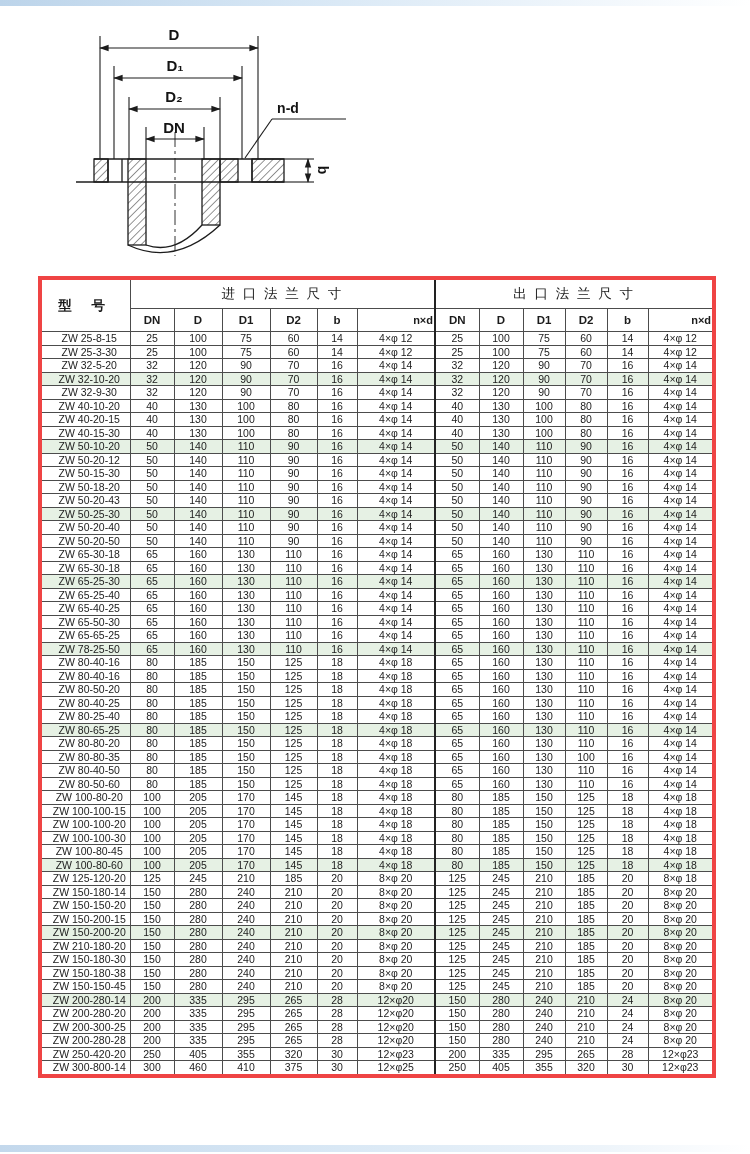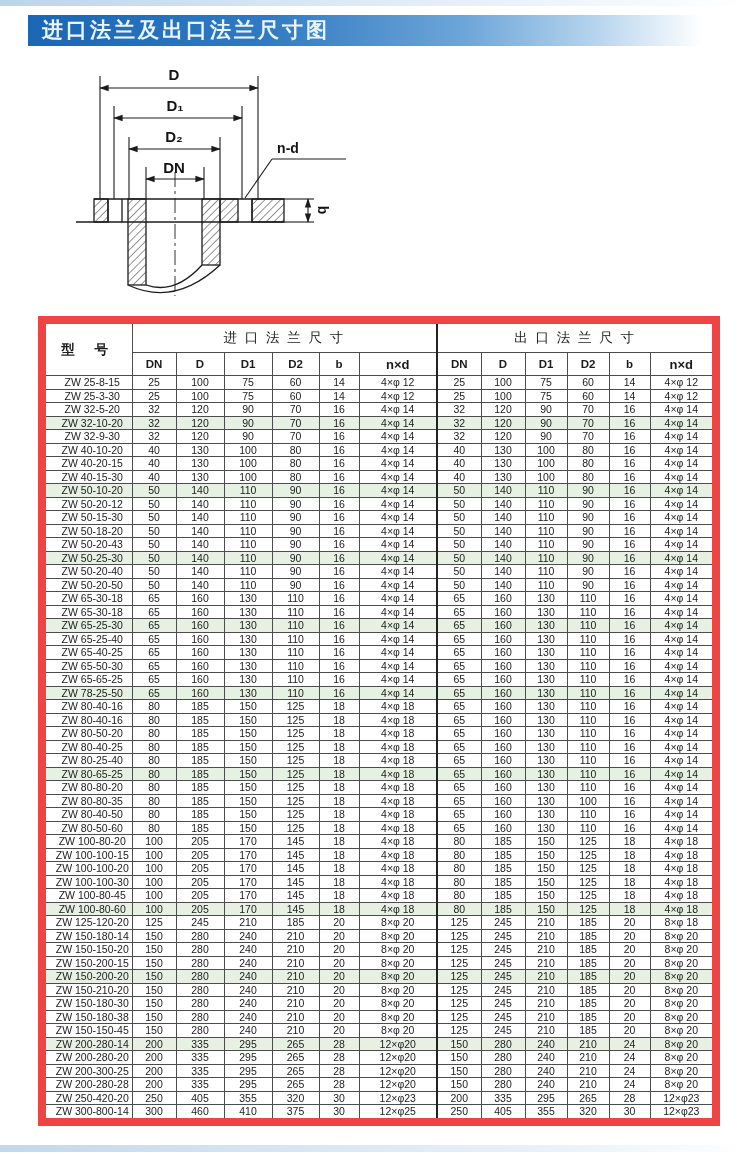--- a/index.html
+++ b/index.html
@@ -11,42 +11,39 @@
   .title-bar{height:31px;width:660px;margin:9px 0 0 28px;padding-left:14px;
     background:linear-gradient(to right,#1b66b5 0%,#2f7ac2 35%,#6ea6d9 65%,#b9d6ee 85%,#ffffff 100%);
     color:#eaf4fd;font-family:"Liberation Serif",serif;font-weight:bold;font-size:21px;
     line-height:31px;letter-spacing:3px;white-space:nowrap;}
   .diagram-wrap{position:relative;height:252px;padding-top:6px;}
   .diagram-wrap svg{display:block;margin-left:62px;}
   svg text{font-family:"Liberation Sans",sans-serif;font-weight:bold;fill:#141414;}
   .dimtxt{font-size:15px;}
   .ndtxt{font-size:14px;}
   .table-wrap{margin:12px 0 0 38px;}
-  table{border-collapse:collapse;table-layout:fixed;width:674px;border:8px solid #ef4444;}
+  table{border-collapse:collapse;table-layout:fixed;width:674px;border:4px solid #ef4444;}
   th,td{border:1px solid #4c4c4c;text-align:center;white-space:nowrap;overflow:hidden;
     color:#1b1b1b;background:#fff;}
   thead th.group{height:26px;font-size:13.5px;letter-spacing:2px;font-weight:normal;}
   thead th.model-h{font-size:13.5px;letter-spacing:8px;font-weight:bold;}
   thead th.sub{height:20px;font-size:11.5px;font-weight:bold;}
-  thead th.sub-nxd{font-size:13px;}
+  thead th.sub-nxd{font-size:11px;text-align:right;}
   tbody td{height:12.5px;font-size:10.5px;line-height:1;padding:0 1px;}
   tbody td.model{font-size:10.5px;padding-left:8px;}
   tr.shaded td{background:#e6f1e4;}
   .half-divider{border-left-width:2px !important;border-left-color:#222 !important;}
 </style>
 </head>
 <body>
 
 <div class="page">
 
   <div class="edge-strip"></div>
 
-  <div class="title-bar">
-    <span>进口法兰及出口法兰尺寸图</span>
-  </div>
 
   <div class="diagram-wrap">
     <svg width="430" height="246" viewBox="0 0 430 246">
       <defs>
         <pattern id="hatch" width="5.5" height="5.5" patternUnits="userSpaceOnUse" patternTransform="rotate(45)">
           <line x1="0" y1="0" x2="0" y2="5.5" stroke="#2a2a2a" stroke-width="1"></line>
         </pattern>
         <marker id="arr" viewBox="0 0 10 10" refX="9.2" refY="5" markerWidth="8.5" markerHeight="8.5" orient="auto-start-reverse">
           <path d="M0,1.6 L10,5 L0,8.4 Z" fill="#1c1c1c"></path>
         </marker>
@@ -817,21 +814,21 @@
             <td>20</td>
             <td>8×φ 20</td>
             <td class="half-divider">125</td>
             <td>245</td>
             <td>210</td>
             <td>185</td>
             <td>20</td>
             <td>8×φ 20</td>
           </tr>
           <tr>
-            <td class="model">ZW 150-210-20</td>
+            <td class="model">ZW 210-180-20</td>
             <td>150</td>
             <td>280</td>
             <td>240</td>
             <td>210</td>
             <td>20</td>
             <td>8×φ 20</td>
             <td class="half-divider">125</td>
             <td>245</td>
             <td>210</td>
             <td>185</td>

